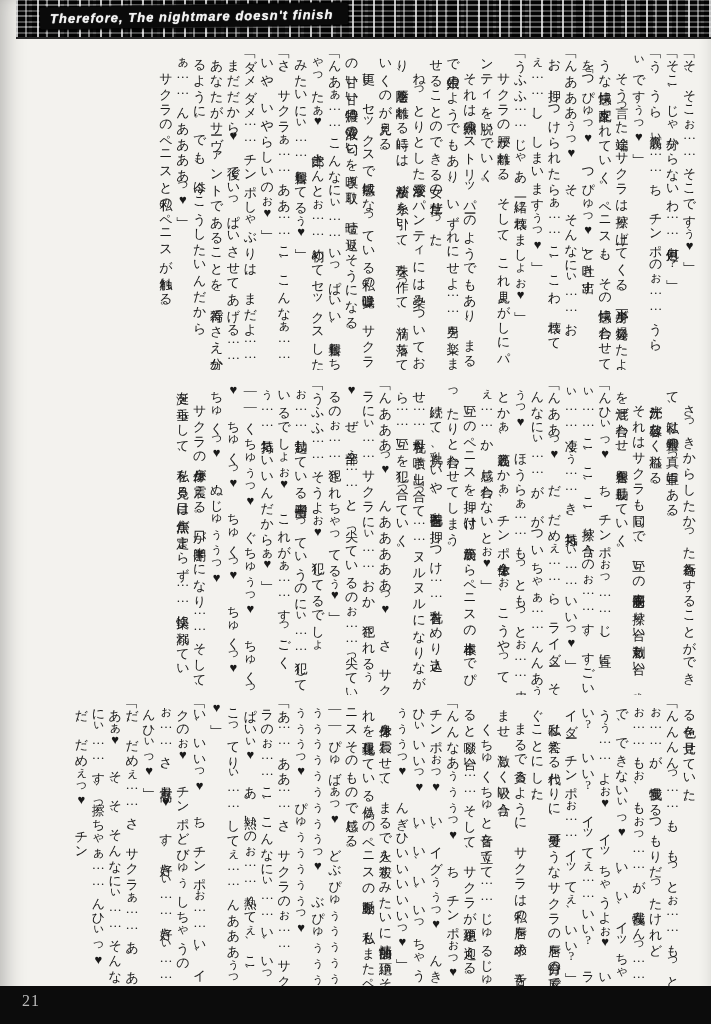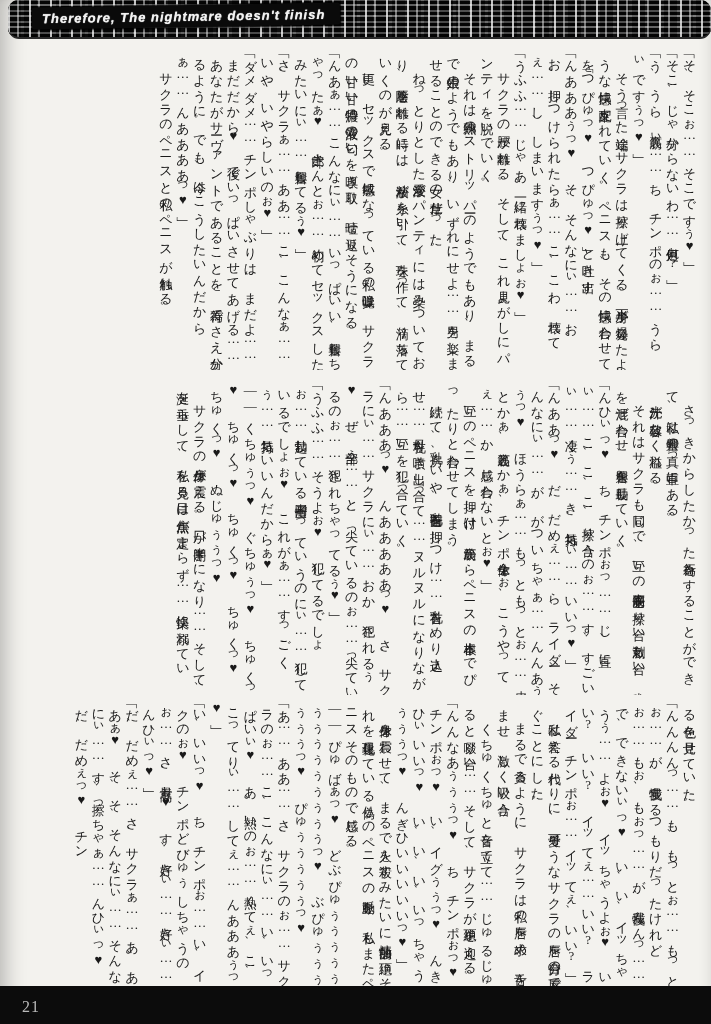--- a/index.html
+++ b/index.html
@@ -7,28 +7,27 @@
     position:relative;
     width:711px;height:1024px;
     margin:0 auto;
     background:#f3f2ee;
     overflow:hidden;
     box-shadow:inset 14px 0 22px -10px rgba(0,0,0,0.28), inset -8px 0 14px -8px rgba(0,0,0,0.12);
     font-family:"Liberation Serif", serif;
   }
   
   .header-banner{
-    position:absolute;top:0;left:8px;right:0;height:37px;
+    position:absolute;top:0;left:16px;right:0;height:37px;
     background-color:#101010;
     background-image:
       repeating-linear-gradient(90deg, rgba(255,255,255,0.75) 0 2px, rgba(255,255,255,0) 2px 9px, rgba(255,255,255,0.45) 9px 11px, rgba(255,255,255,0) 11px 21px),
       repeating-linear-gradient(0deg, rgba(0,0,0,0.85) 0 3px, rgba(120,120,120,0.55) 3px 5px, rgba(0,0,0,0.8) 5px 9px, rgba(175,175,175,0.5) 9px 11px),
       repeating-linear-gradient(90deg, #1c1c1c 0 13px, #4a4a4a 13px 16px, #101010 16px 29px, #5c5c5c 29px 32px);
     border-bottom:2px solid #2a2a2a;
-    border-radius:11px;
   }
   .title-ribbon{
     position:absolute;left:24px;top:5px;
     height:22px;min-width:288px;
     background:#0a0a0a;
     transform:rotate(-0.9deg);
     border-radius:2px;
     box-shadow:0 0 0 1px rgba(0,0,0,0.6), 2px 2px 2px rgba(0,0,0,0.35);
     display:flex;align-items:center;
     padding:0 10px;
@@ -54,21 +53,21 @@
   .band-1{top:50px;height:320px;}
   .band-2{top:382px;height:313px;}
   .band-3{top:700px;height:286px;}
   .text-band p{margin:0;padding:0;}
   
   .footer-bar{
     position:absolute;left:0;right:0;bottom:0;height:38px;
     background:#0c0c0c;
   }
   .page-number{
-    position:absolute;left:22px;top:12px;
+    position:absolute;left:22px;top:6px;
     color:#b9b9b9;
     font-family:"Liberation Serif", serif;
     font-size:16px;letter-spacing:1px;
   }
 </style>
 </head>
 <body>
 
 <div class="page">
 

